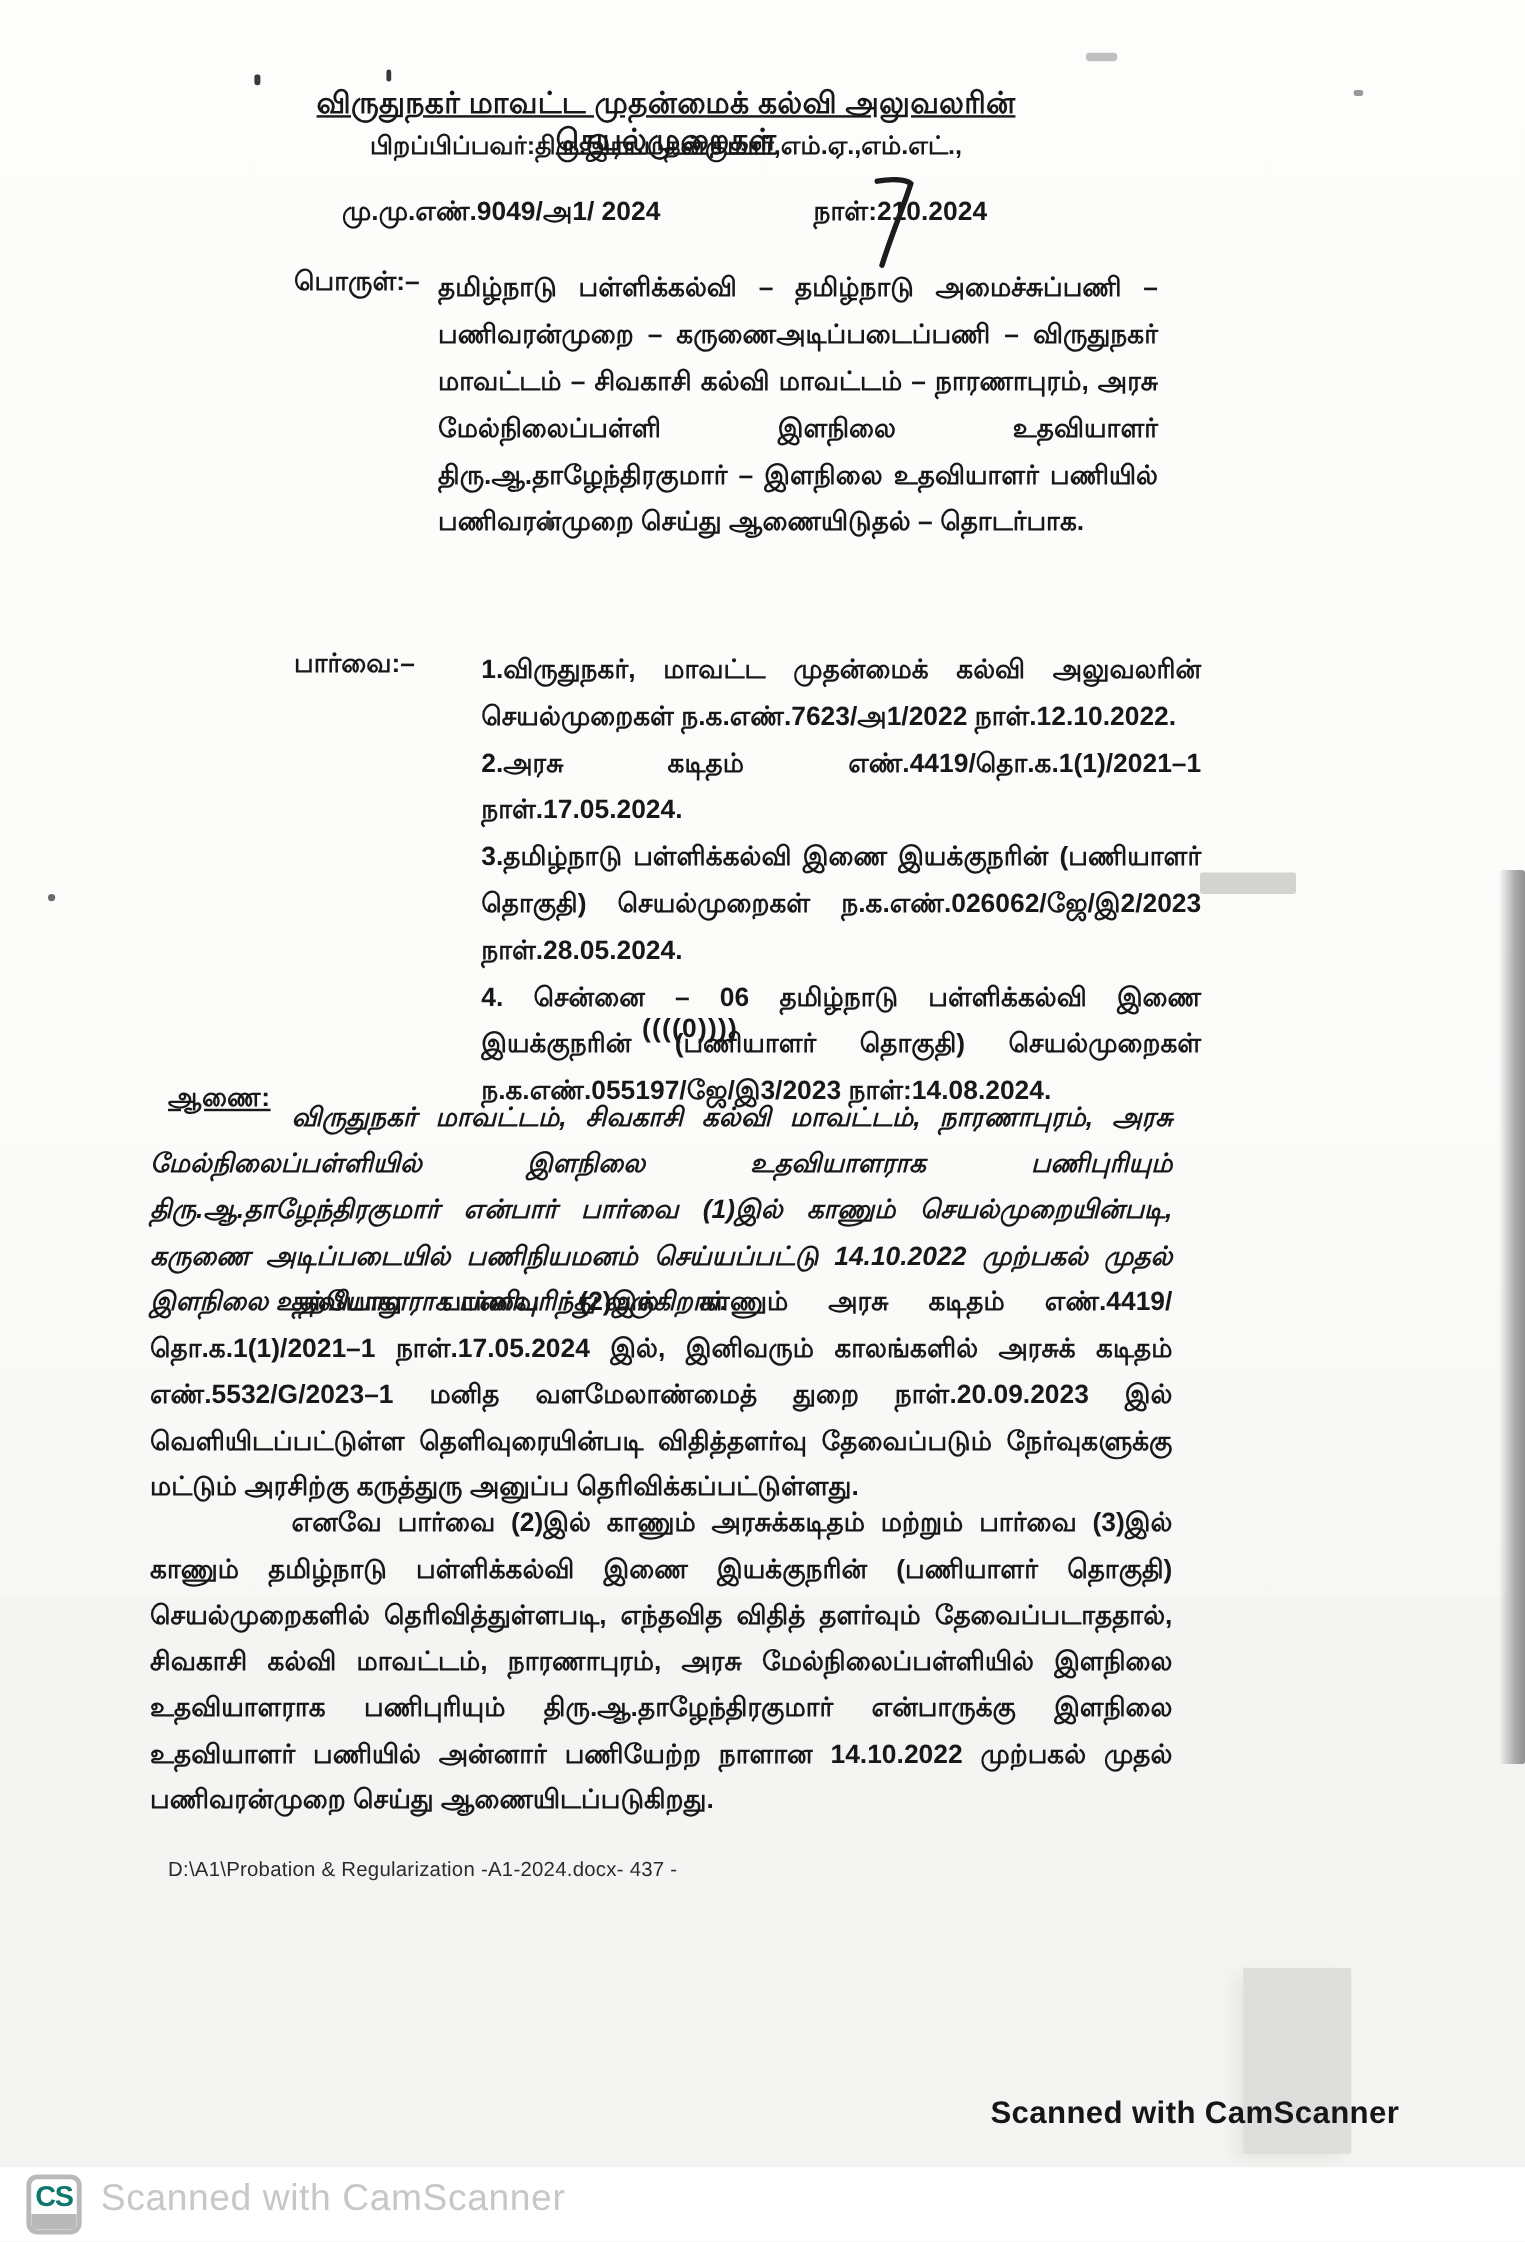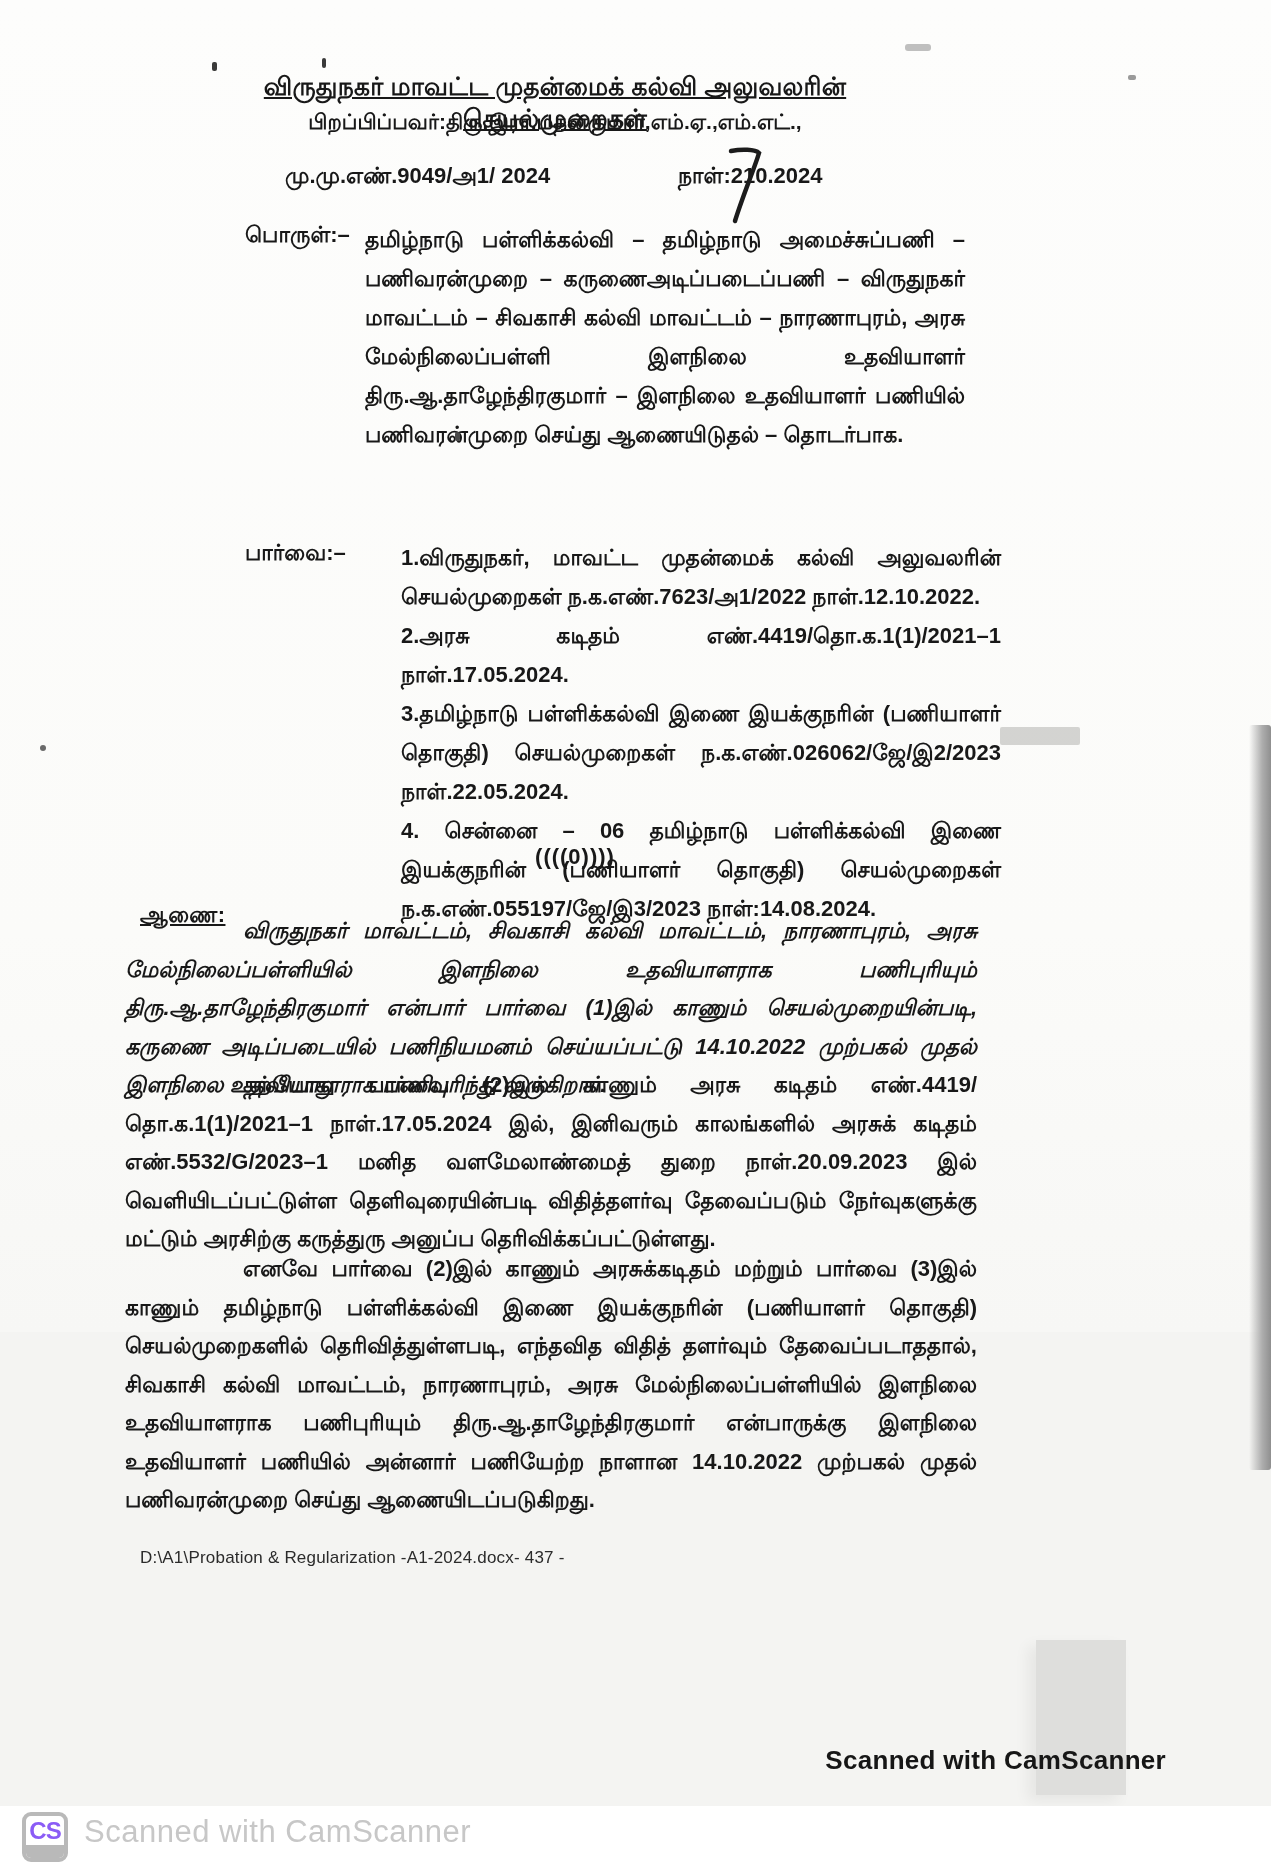--- a/index.html
+++ b/index.html
@@ -61,21 +61,21 @@
   }
   .wm-bar{
     position:absolute;left:0;top:1806px;width:1271px;height:62px;background:#ffffff;
   }
   .cs-badge{
     position:absolute;left:22px;top:6px;width:46px;height:50px;
     border:4px solid #b9b9b9;border-radius:9px;box-sizing:border-box;
     background:#ffffff;overflow:hidden;
   }
   .cs-badge .cs-text{
-    display:block;text-align:center;font-size:24px;font-weight:700;color:#8b5cf6;
+    display:block;text-align:center;font-size:24px;font-weight:700;color:#0f766e;
     line-height:30px;letter-spacing:-1px;
   }
   .cs-badge .cs-base{
     position:absolute;left:0;bottom:0;width:100%;height:13px;background:#b9b9b9;
   }
   .wm-bottom-text{
     position:absolute;left:84px;top:8px;font-size:31px;font-weight:500;color:#c7c7c7;
     letter-spacing:.5px;
   }
   
@@ -118,21 +118,21 @@
       </svg>
     </div>
 
     <div class="row-label subject-label">பொருள்:–</div>
     <div class="block subject-text">தமிழ்நாடு பள்ளிக்கல்வி – தமிழ்நாடு அமைச்சுப்பணி – பணிவரன்முறை – கருணைஅடிப்படைப்பணி – விருதுநகர் மாவட்டம் – சிவகாசி கல்வி மாவட்டம் – நாரணாபுரம், அரசு மேல்நிலைப்பள்ளி இளநிலை உதவியாளர் திரு.ஆ.தாழேந்திரகுமார் – இளநிலை உதவியாளர் பணியில் பணிவரன்முறை செய்து ஆணையிடுதல் – தொடர்பாக.</div>
 
     <div class="row-label ref-label">பார்வை:–</div>
     <div class="block ref-items">
       <div class="ref-item">1.விருதுநகர், மாவட்ட முதன்மைக் கல்வி அலுவலரின் செயல்முறைகள் ந.க.எண்.7623/அ1/2022 நாள்.12.10.2022.</div>
       <div class="ref-item">2.அரசு கடிதம் எண்.4419/தொ.க.1(1)/2021–1 நாள்.17.05.2024.</div>
-      <div class="ref-item">3.தமிழ்நாடு பள்ளிக்கல்வி இணை இயக்குநரின் (பணியாளர் தொகுதி) செயல்முறைகள் ந.க.எண்.026062/ஜே/இ2/2023 நாள்.22.05.2024.</div>
+      <div class="ref-item">3.தமிழ்நாடு பள்ளிக்கல்வி இணை இயக்குநரின் (பணியாளர் தொகுதி) செயல்முறைகள் ந.க.எண்.026062/ஜே/இ2/2023 நாள்.28.05.2024.</div>
       <div class="ref-item">4. சென்னை – 06 தமிழ்நாடு பள்ளிக்கல்வி இணை இயக்குநரின் (பணியாளர் தொகுதி) செயல்முறைகள் ந.க.எண்.055197/ஜே/இ3/2023 நாள்:14.08.2024.</div>
     </div>
 
     <div class="separator">((((0))))</div>
 
     <div class="order-label">ஆணை:</div>
 
     <div class="body-para para-1"><span class="indent"></span><span>விருதுநகர் மாவட்டம், சிவகாசி கல்வி மாவட்டம், நாரணாபுரம், அரசு மேல்நிலைப்பள்ளியில் இளநிலை உதவியாளராக பணிபுரியும் திரு.ஆ.தாழேந்திரகுமார் என்பார் பார்வை (1)இல் காணும் செயல்முறையின்படி, கருணை அடிப்படையில் பணிநியமனம் செய்யப்பட்டு 14.10.2022 முற்பகல் முதல் இளநிலை உதவியாளராக பணிபுரிந்து வருகிறார்.</span></div>
 
     <div class="body-para para-2"><span class="indent"></span><span>தற்போது பார்வை (2)இல் காணும் அரசு கடிதம் எண்.4419/தொ.க.1(1)/2021–1 நாள்.17.05.2024 இல், இனிவரும் காலங்களில் அரசுக் கடிதம் எண்.5532/G/2023–1 மனித வளமேலாண்மைத் துறை நாள்.20.09.2023 இல் வெளியிடப்பட்டுள்ள தெளிவுரையின்படி விதித்தளர்வு தேவைப்படும் நேர்வுகளுக்கு மட்டும் அரசிற்கு கருத்துரு அனுப்ப தெரிவிக்கப்பட்டுள்ளது.</span></div>

